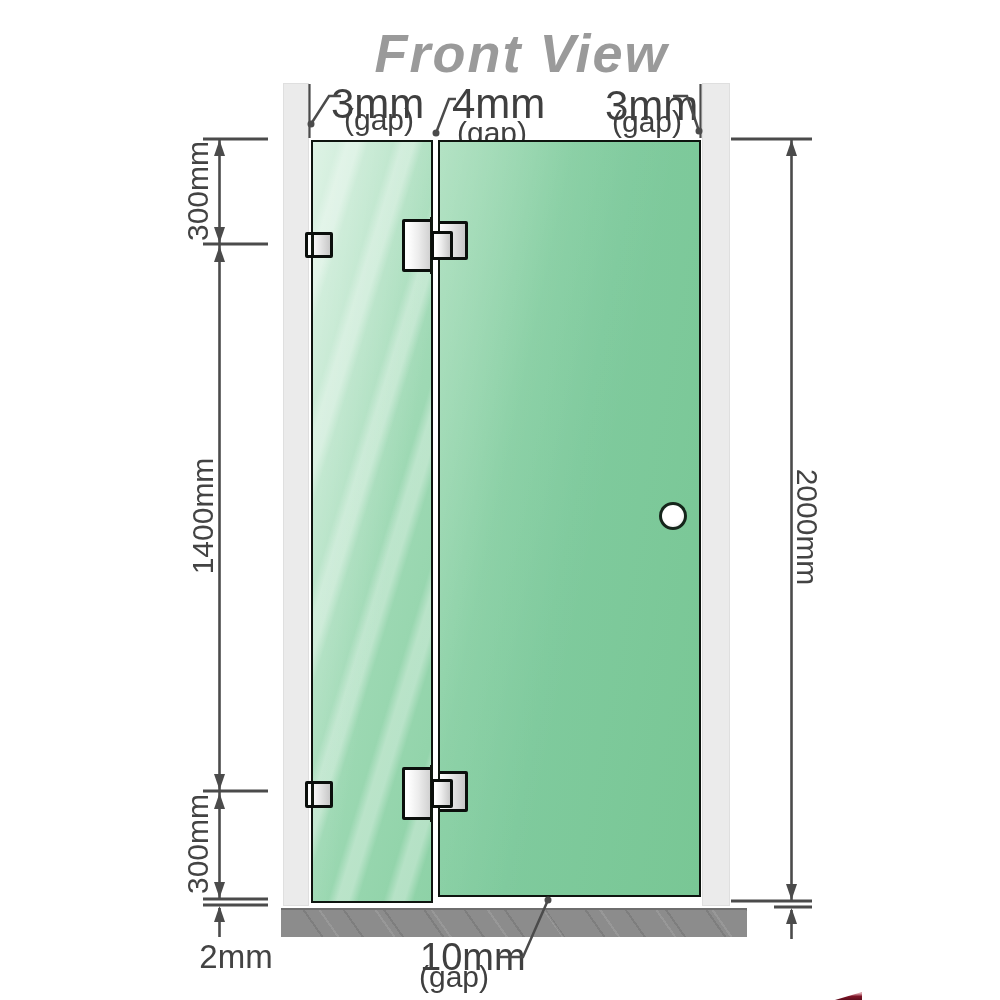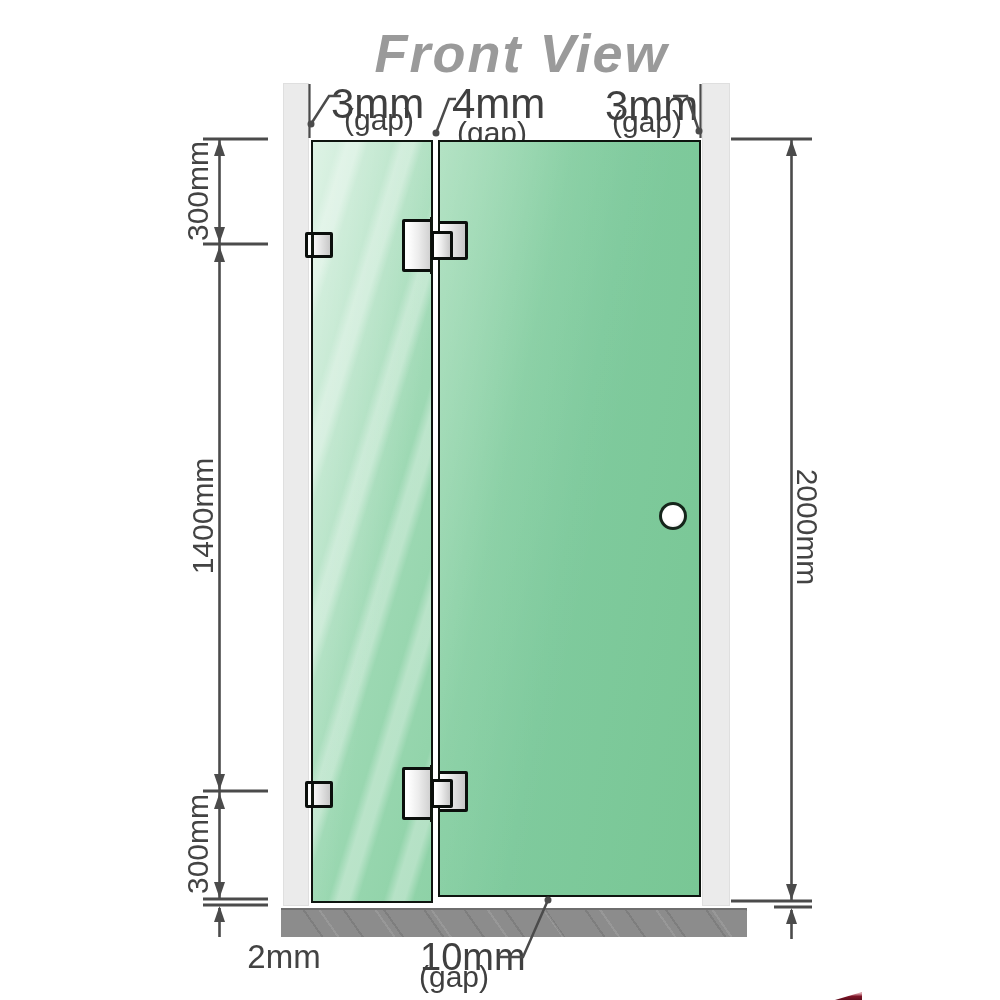--- a/index.html
+++ b/index.html
@@ -94,21 +94,21 @@
   .dim-label{
     color:var(--color-line,#434343);font-size:30px;white-space:nowrap;z-index:1;
     line-height:1;
   }
   .rot-ccw{transform:translate(-50%,-50%) rotate(-90deg);}
   .rot-cw{transform:translate(-50%,-50%) rotate(90deg);}
   #dim-300-top{left:198px;top:191px;}
   #dim-1400{left:203px;top:516px;}
   #dim-300-bottom{left:198px;top:844px;}
   #dim-2000{left:807px;top:527px;}
-  #dim-2mm{left:236px;top:940px;transform:translateX(-50%);font-size:33px;margin-left:48px;}
+  #dim-2mm{left:236px;top:940px;transform:translateX(-50%);font-size:33px;}
 
   .gap-label{color:#3f3f3f;z-index:1;line-height:1;white-space:nowrap;}
   .gap-value{font-size:42px;}
   .gap-unit{font-size:30px;}
   #gap-left-value{left:331px;top:83px;}
   #gap-left-unit{left:344px;top:105px;}
   #gap-mid-value{left:452px;top:83px;}
   #gap-mid-unit{left:457px;top:118px;}
   #gap-right-value{left:605px;top:85px;}
   #gap-right-unit{left:612px;top:107px;}

